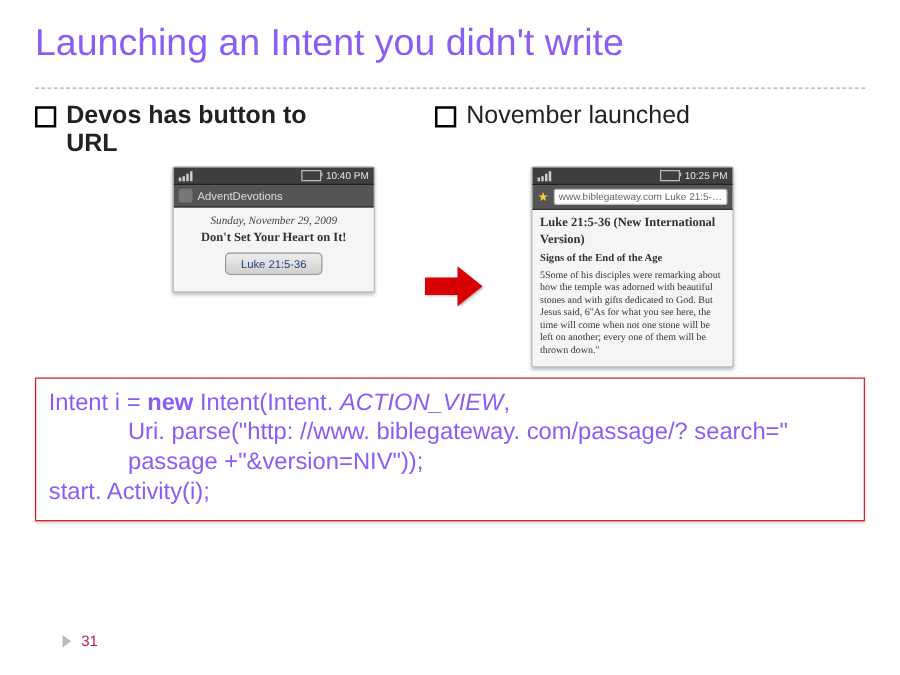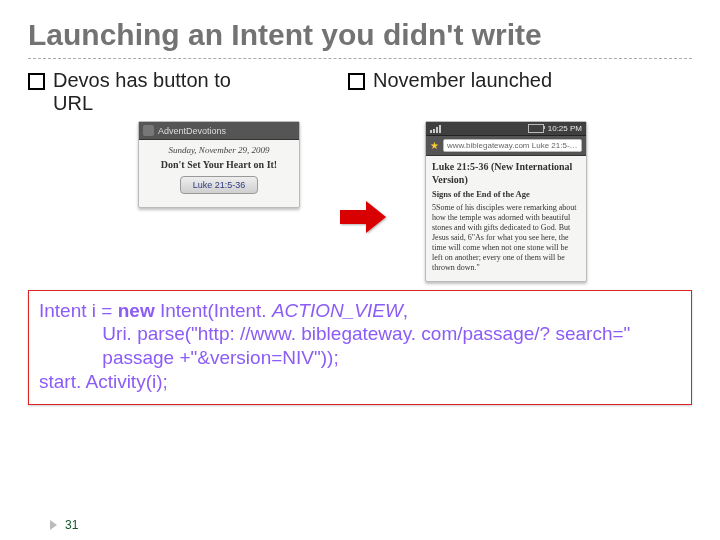--- a/index.html
+++ b/index.html
@@ -14,43 +14,43 @@
     overflow: hidden;
   }
   .slide {
     padding: 18px 28px 10px 28px;
     position: relative;
     height: 100%;
     box-sizing: border-box;
   }
   .title {
     font-size: 30px;
-    font-weight: 700;
-    color: #737373;
-    padding-bottom: 6px;
+    font-weight: 400;
+    color: #8b5cf6;
+    padding-bottom: 18px;
     border-bottom: 1px dashed #aaa;
     margin-bottom: 10px;
   }
   .bullets {
     display: flex;
     gap: 50px;
     font-size: 20px;
     color: #222;
     margin-bottom: 6px;
   }
   .bullet-row { display: flex; align-items: flex-start; gap: 8px; }
   .bullet-box {
     width: 13px; height: 13px;
     border: 2px solid #000;
     flex-shrink: 0;
     margin-top: 4px;
     background: #fff;
   }
   .bullet-text span { display:inline; }
-  .col-left  { width: 270px; }
+  .col-left  { width: 270px; font-weight: bold; }
   .col-right { width: 270px; }
 
   .phones-row {
     display: flex;
     align-items: flex-start;
     gap: 40px;
     margin-left: 110px;
     margin-top: 6px;
   }
 
@@ -159,23 +159,23 @@
     line-height: 1.25;
     margin-top: 8px;
     white-space: pre;
   }
   .kw { font-weight: bold; }
   .it { font-style: italic; }
 
   .pagenum {
     position: absolute;
     left: 50px;
-    bottom: 8px;
+    bottom: 20px;
     font-size: 12px;
-    color: #14532d;
+    color: #be185d;
     display:flex; align-items:center; gap:8px;
   }
   .pagenum .tri {
     width:0;height:0;
     border-top:5px solid transparent;
     border-bottom:5px solid transparent;
     border-left:7px solid #bbb;
   }
 </style>
 </head>
@@ -203,20 +203,34 @@
           <span>November</span>
           <span>launched</span>
         </span>
       </div>
     </div>
   </div>
 
   <div class="phones-row">
 
     <div class="phone">
+      <div class="statusbar">
+        <div class="sb-left">
+          <div class="sig-bars">
+              <span></span>
+              <span></span>
+              <span></span>
+              <span></span>
+            </div>
+        </div>
+        <div class="sb-right" style="display:flex;gap:4px;align-items:center;">
+          <div class="batt"></div>
+          <span>10:40 PM</span>
+        </div>
+      </div>
       <div class="apphead">
         <span class="app-icon"></span>
         <span>AdventDevotions</span>
       </div>
       <div class="p-content">
         <div class="devo-date">Sunday, November 29, 2009</div>
         <div class="devo-title">Don't Set Your Heart on It!</div>
         <button class="devo-btn">Luke 21:5-36</button>
       </div>
     </div>

